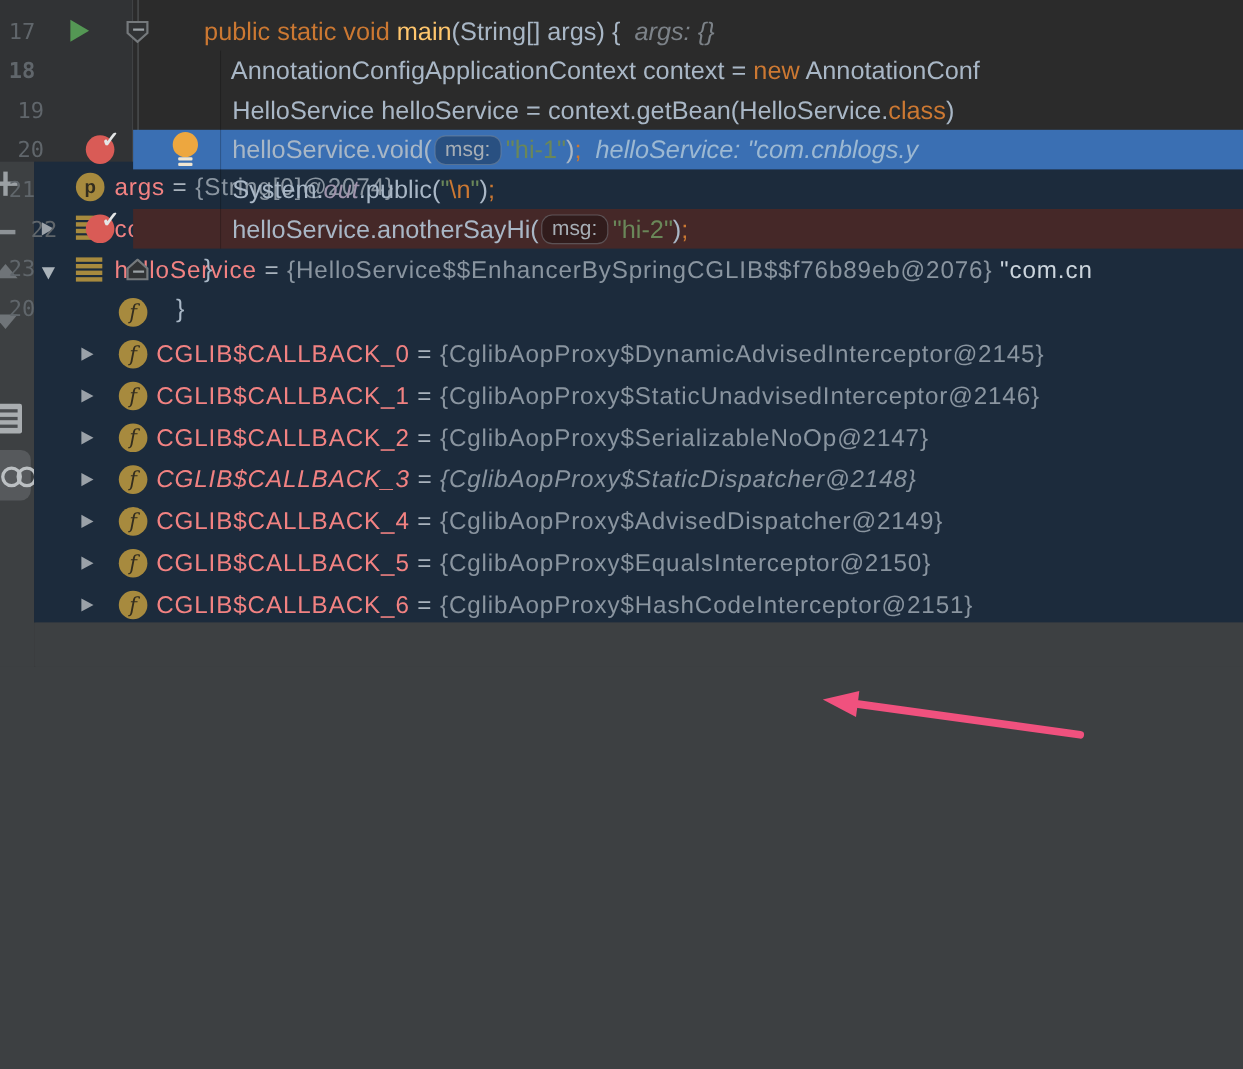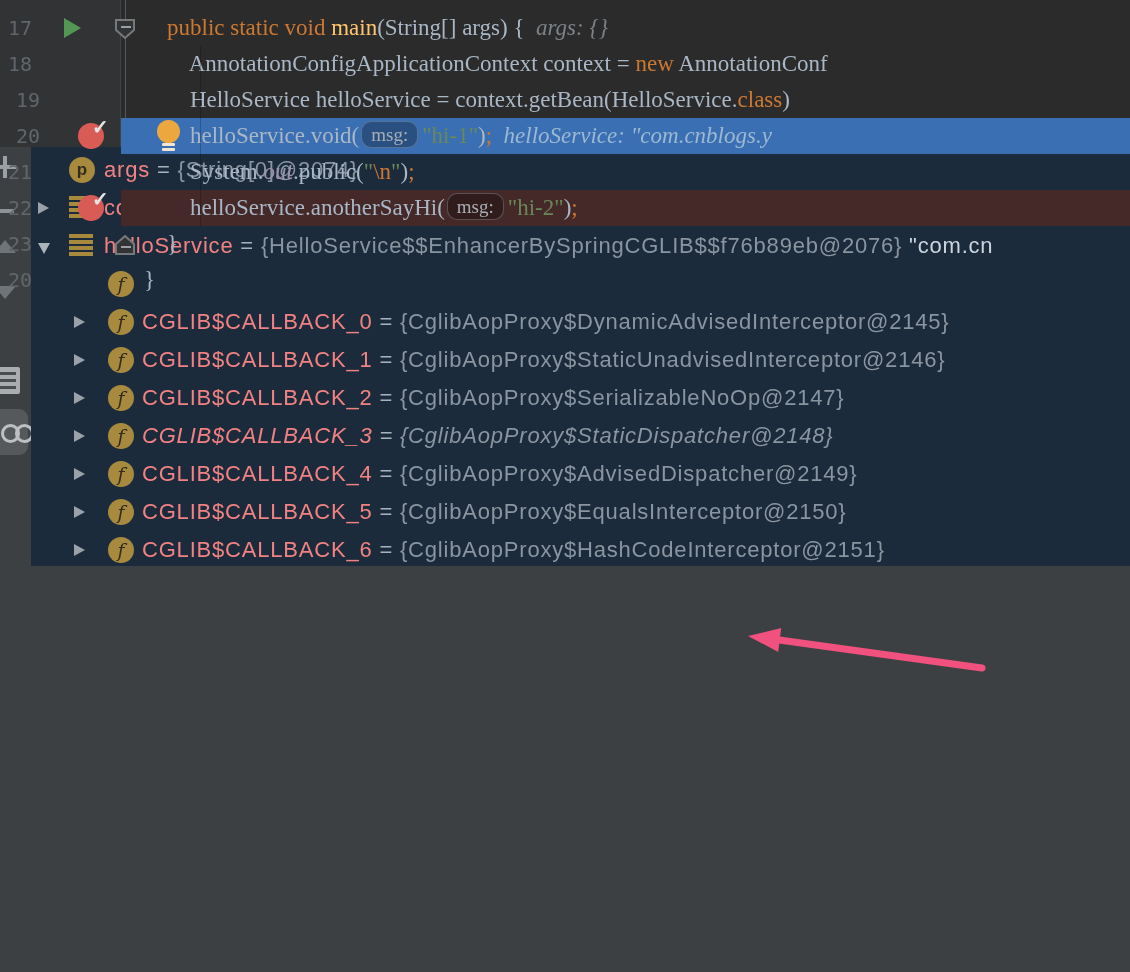--- a/index.html
+++ b/index.html
@@ -9,22 +9,22 @@
   
   #editor{position:absolute;left:0;top:0;width:1130px;height:302px;background:#2b2b2b;overflow:hidden;}
   #gutter-bg{position:absolute;left:0;top:0;width:120px;height:302px;background:#313335;border-right:1px solid #404244;}
   #fold-line{position:absolute;left:125px;top:0;width:1px;height:252px;background:#55585a;}
   #indent-guide{position:absolute;left:200px;top:46px;width:1px;height:180px;background:rgba(0,0,0,0.22);z-index:4;}
   .hl-band{position:absolute;left:121px;right:0;height:36px;z-index:1;}
   .hl-exec{background:#3a6fb3;}
   .hl-bp{background:#452828;}
   .line-num{position:absolute;left:8px;width:40px;font-family:"DejaVu Sans Mono",monospace;
     font-size:20px;line-height:36px;color:#60666b;z-index:2;}
-  .code-line{position:absolute;left:144px;right:0;height:36px;line-height:36px;white-space:pre;
-    font-family:Liberation Serif, serif;font-size:23px;z-index:3;color:#a9b7c6;overflow:hidden;}
+  .code-line{position:absolute;left:160px;right:0;height:36px;line-height:36px;white-space:pre;
+    font-family:Liberation Sans, sans-serif;font-size:23px;z-index:3;color:#a9b7c6;overflow:hidden;}
   .tk-plain{color:#a9b7c6;} .tk-kw{color:#cc7832;} .tk-fn{color:#ffc66d;}
   .tk-str{color:#6a8759;} .tk-esc{color:#cc7832;} .tk-semi{color:#cc7832;}
   .tk-field{color:#9e93ab;font-style:italic;}
   .tk-hint{color:#7c8288;font-style:italic;}
   .tk-hint2{color:#9cb8d2;font-style:italic;}
   .tk-pill{display:inline-block;background:rgba(0,0,0,0.28);border:1px solid rgba(170,180,190,0.35);
     border-radius:10px;color:#a7aeb5;font-size:19px;line-height:25px;padding:0 9px;margin:0 4px 0 2px;
     vertical-align:2px;}
   .bp-dot{position:absolute;left:78px;width:26px;height:26px;border-radius:50%;background:#d95b56;z-index:2;}
   .bp-check{position:absolute;left:14px;top:-8px;color:#e4e6e6;font-size:20px;font-weight:bold;}
@@ -104,39 +104,39 @@
     <div id="gutter-bg"></div>
     <div id="fold-line"></div>
     <div id="editor-lines">
         <div class="line-num" style="top: 10px;">17</div>
         <div class="run-arrow" style="top: 18px;"></div>
         <div class="fold-marker" style="top: 19px;"><svg width="22" height="20">
             <path d="M2,1 h18 v10 l-9,8 l-9,-8 z" fill="#313335" stroke="#75797c" stroke-width="2"></path>
             <line x1="7" y1="8" x2="17" y2="8" stroke="#9aa0a4" stroke-width="2"></line>
           </svg></div>
         <div class="code-line" style="top: 10px;"><span class="tk-plain">    </span><span class="tk-kw">public static void </span><span class="tk-fn">main</span><span class="tk-plain">(String[] args) {</span><span class="tk-hint">  args: {}</span></div>
-        <div class="line-num" style="top: 46px;">18</div>
+        <div class="line-num" style="top: 46px; font-weight: bold;">18</div>
         <div class="code-line" style="top: 46px;"><span class="tk-plain">        AnnotationConfigApplicationContext context = </span><span class="tk-kw">new</span><span class="tk-plain"> AnnotationConf</span></div>
         <div class="line-num" style="top: 82px; text-align: center;">19</div>
         <div class="code-line" style="top: 82px;"><span class="tk-plain">        HelloService helloService = context.getBean(HelloService.</span><span class="tk-kw">class</span><span class="tk-plain">)</span></div>
         <div class="hl-band hl-exec" style="top: 118px;"></div>
         <div class="line-num" style="top: 118px; text-align: center;">20</div>
         <div class="bp-dot" style="top: 123px;">
           <div class="bp-check">✓</div>
         </div>
         <div class="bulb" style="top: 120px;">
           <div class="glass"></div>
           <div class="b1"></div>
           <div class="b2"></div>
         </div>
         <div class="code-line" style="top: 118px;"><span class="tk-plain">        helloService.void(</span><span class="tk-pill">msg:</span><span class="tk-str">"hi-1"</span><span class="tk-plain">)</span><span class="tk-semi">;</span><span class="tk-hint2">  helloService: "com.cnblogs.y</span></div>
         <div class="line-num" style="top: 154px;">21</div>
         <div class="code-line" style="top: 154px;"><span class="tk-plain">        System.</span><span class="tk-field">out</span><span class="tk-plain">.public(</span><span class="tk-str">"</span><span class="tk-esc">\n</span><span class="tk-str">"</span><span class="tk-plain">)</span><span class="tk-semi">;</span></div>
         <div class="hl-band hl-bp" style="top: 190px;"></div>
-        <div class="line-num" style="top: 190px;">22</div>
+        <div class="line-num" style="top: 190px; margin-left: 20px;">22</div>
         <div class="bp-dot" style="top: 195px;">
           <div class="bp-check">✓</div>
         </div>
         <div class="code-line" style="top: 190px;"><span class="tk-plain">        helloService.anotherSayHi(</span><span class="tk-pill">msg:</span><span class="tk-str">"hi-2"</span><span class="tk-plain">)</span><span class="tk-semi">;</span></div>
         <div class="line-num" style="top: 226px;">23</div>
         <div class="fold-marker" style="top: 235px;"><svg width="22" height="20">
             <path d="M11,1 l9,8 v10 h-18 v-10 z" fill="#313335" stroke="#75797c" stroke-width="2"></path>
             <line x1="7" y1="12" x2="17" y2="12" stroke="#9aa0a4" stroke-width="2"></line>
           </svg></div>
         <div class="code-line" style="top: 226px;"><span class="tk-plain">    }</span></div>

